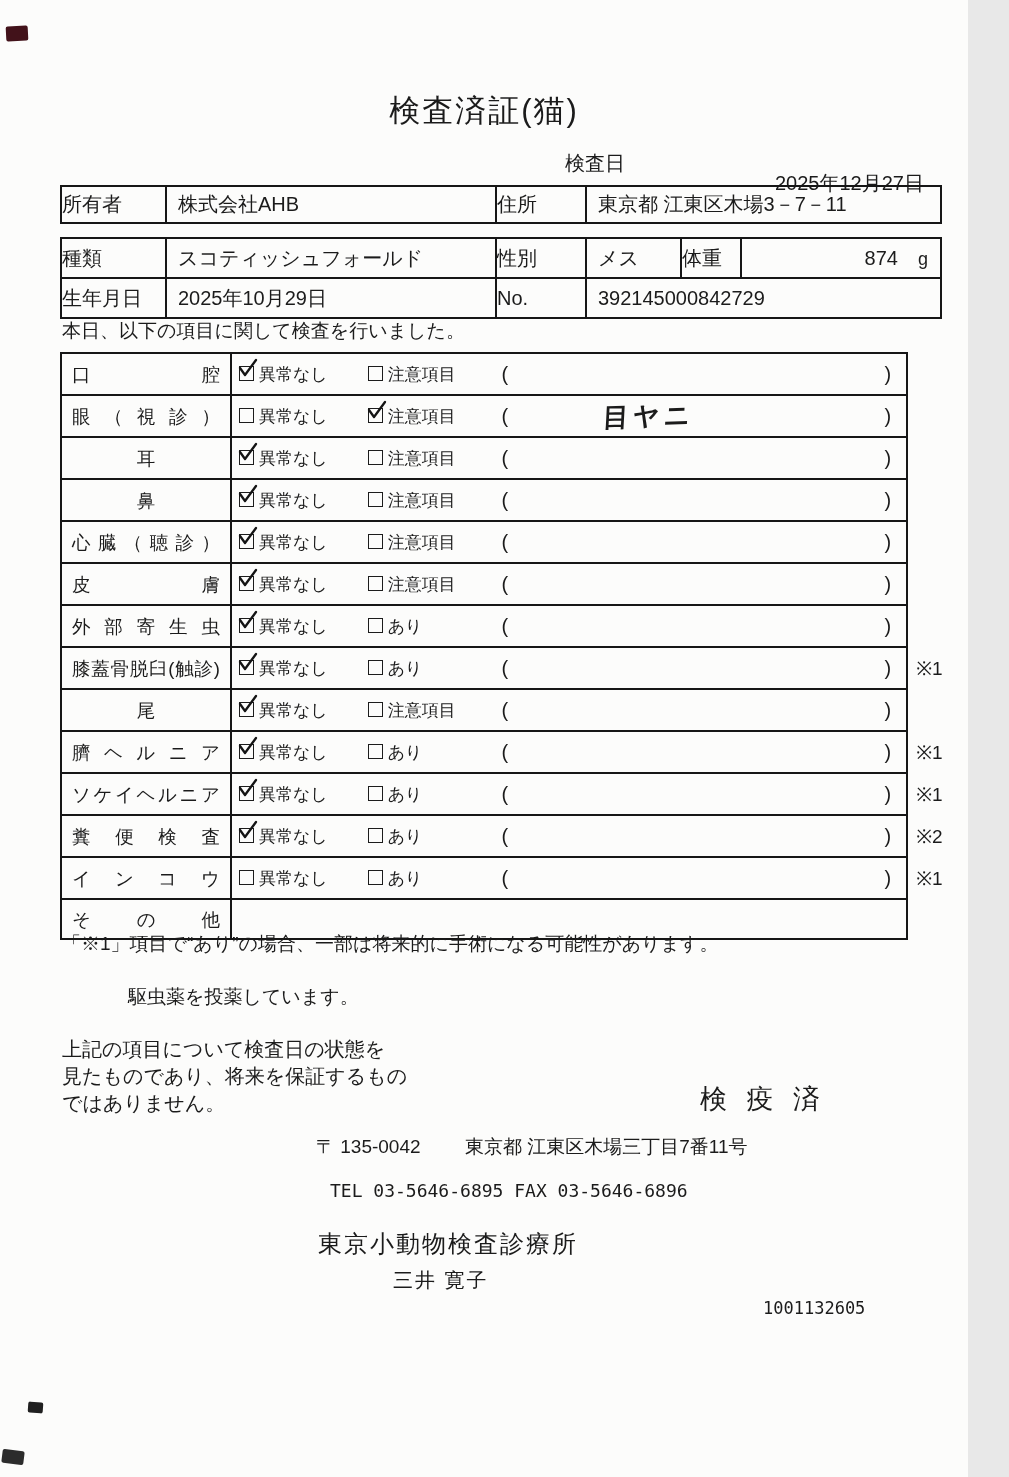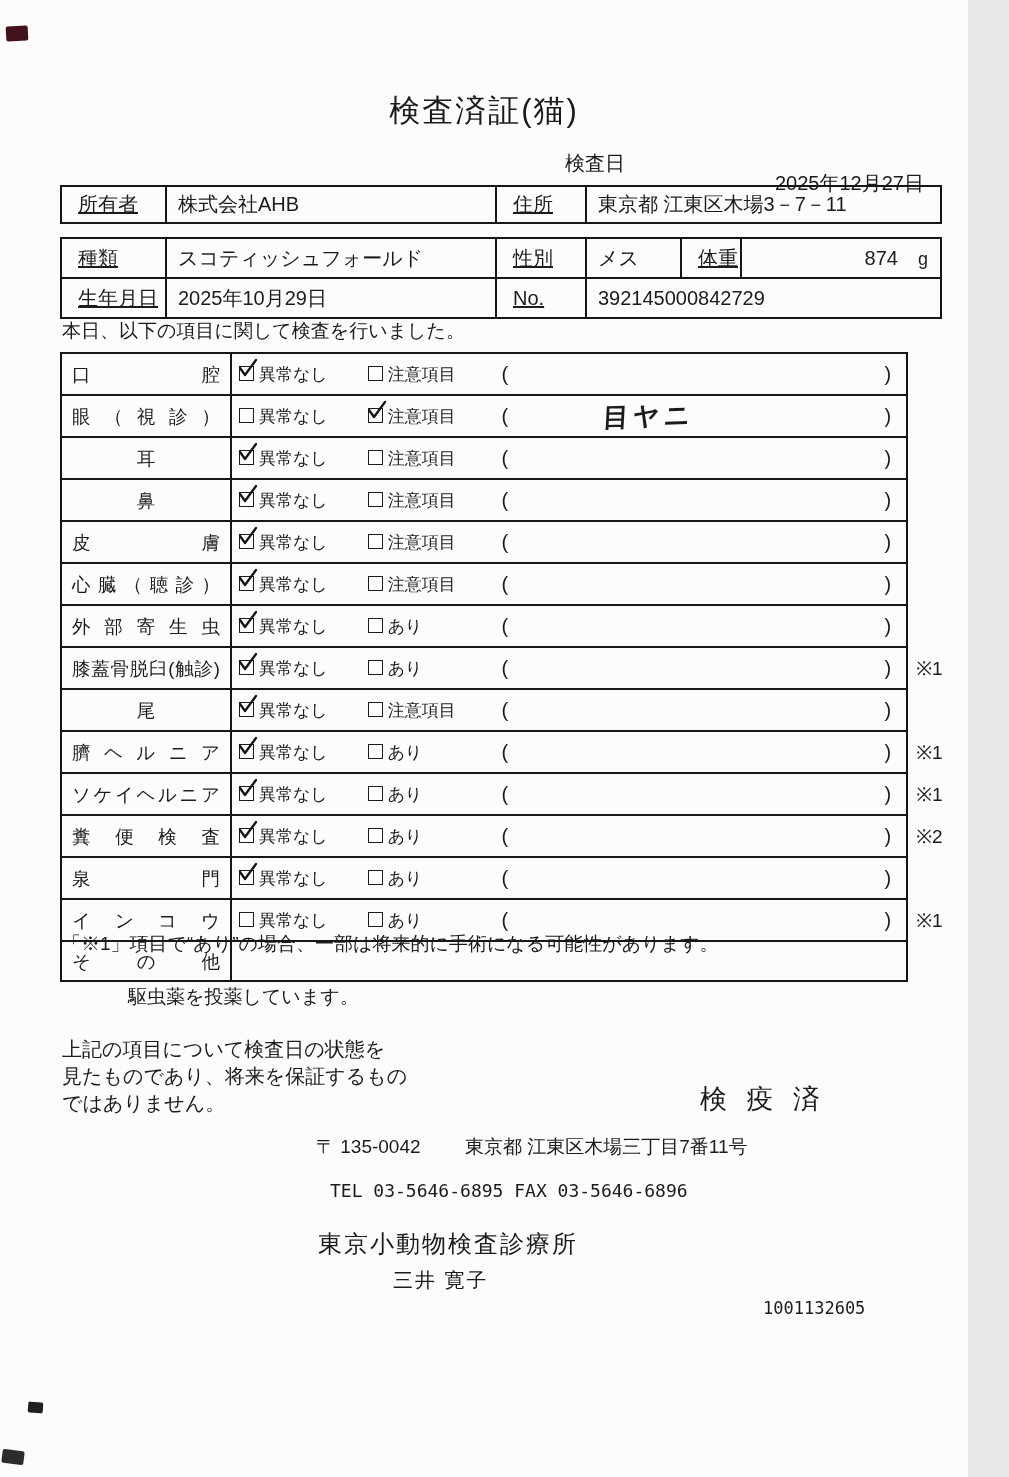--- a/index.html
+++ b/index.html
@@ -21,21 +21,21 @@
   .title{left:0;right:0;top:90px;text-align:center;font-size:31px;font-weight:500;letter-spacing:2px;}
   .date-label{left:565px;top:150px;font-size:20px;}
   .date-value{left:775px;top:150px;font-size:20px;margin-top:20px;}
 
   table.tbl{border-collapse:collapse;table-layout:fixed;}
   table.tbl td{border:2.5px solid #161616;overflow:hidden;white-space:nowrap;}
   .owner{left:60px;top:185px;}
   .owner td{height:33px;}
   .info{left:60px;top:237px;}
   .info td{height:36px;}
-  td.lab{padding-left:16px;font-size:20px;text-decoration:underline;}
+  td.lab{padding-left:0;font-size:20px;}
   td.val{padding-left:11px;font-size:20px;}
   td.weight{text-align:right;padding-right:12px;}
   td.weight .unit{display:inline-block;margin-left:20px;font-size:18px;}
 
   .intro{left:62px;top:318px;font-size:19px;}
 
   
   .exam{left:60px;top:352px;border-collapse:collapse;table-layout:fixed;}
   .exam td{border:0;border-bottom:2px solid #161616;height:38px;vertical-align:middle;white-space:nowrap;overflow:visible;}
   .exam tr:first-child td:not(.mark){border-top:2.5px solid #161616;}
@@ -201,50 +201,50 @@
           <td class="note">
             <span class="note-inner">
               <span class="po">(</span>
               <span class="note-text"></span>
               <span class="pc">)</span>
             </span>
           </td>
           <td class="mark"></td>
         </tr>
         <tr>
+          <td class="item">心臓（聴診）</td>
+          <td class="opt c1"><span class="cb"><svg class="check" viewBox="0 0 24 22">
+                <path d="M4 10 L9 17 L20 2" fill="none" stroke="#141414" stroke-width="2.3" stroke-linecap="round" stroke-linejoin="round"></path>
+              </svg></span><span class="cb-label">異常なし</span></td>
+          <td class="opt c2"><span class="cb"></span><span class="cb-label">注意項目</span></td>
+          <td class="note">
+            <span class="note-inner">
+              <span class="po">(</span>
+              <span class="note-text"></span>
+              <span class="pc">)</span>
+            </span>
+          </td>
+          <td class="mark"></td>
+        </tr>
+        <tr>
           <td class="item">皮膚</td>
           <td class="opt c1"><span class="cb"><svg class="check" viewBox="0 0 24 22">
                 <path d="M4 10 L9 17 L20 2" fill="none" stroke="#141414" stroke-width="2.3" stroke-linecap="round" stroke-linejoin="round"></path>
               </svg></span><span class="cb-label">異常なし</span></td>
           <td class="opt c2"><span class="cb"></span><span class="cb-label">注意項目</span></td>
           <td class="note">
             <span class="note-inner">
               <span class="po">(</span>
               <span class="note-text"></span>
               <span class="pc">)</span>
             </span>
           </td>
           <td class="mark"></td>
         </tr>
         <tr>
-          <td class="item">心臓（聴診）</td>
-          <td class="opt c1"><span class="cb"><svg class="check" viewBox="0 0 24 22">
-                <path d="M4 10 L9 17 L20 2" fill="none" stroke="#141414" stroke-width="2.3" stroke-linecap="round" stroke-linejoin="round"></path>
-              </svg></span><span class="cb-label">異常なし</span></td>
-          <td class="opt c2"><span class="cb"></span><span class="cb-label">注意項目</span></td>
-          <td class="note">
-            <span class="note-inner">
-              <span class="po">(</span>
-              <span class="note-text"></span>
-              <span class="pc">)</span>
-            </span>
-          </td>
-          <td class="mark"></td>
-        </tr>
-        <tr>
           <td class="item">外部寄生虫</td>
           <td class="opt c1"><span class="cb"><svg class="check" viewBox="0 0 24 22">
                 <path d="M4 10 L9 17 L20 2" fill="none" stroke="#141414" stroke-width="2.3" stroke-linecap="round" stroke-linejoin="round"></path>
               </svg></span><span class="cb-label">異常なし</span></td>
           <td class="opt c2"><span class="cb"></span><span class="cb-label">あり</span></td>
           <td class="note">
             <span class="note-inner">
               <span class="po">(</span>
               <span class="note-text"></span>
               <span class="pc">)</span>
@@ -319,35 +319,20 @@
               </svg></span><span class="cb-label">異常なし</span></td>
           <td class="opt c2"><span class="cb"></span><span class="cb-label">あり</span></td>
           <td class="note">
             <span class="note-inner">
               <span class="po">(</span>
               <span class="note-text"></span>
               <span class="pc">)</span>
             </span>
           </td>
           <td class="mark">※2</td>
-        </tr>
-        <tr>
-          <td class="item">泉門</td>
-          <td class="opt c1"><span class="cb"><svg class="check" viewBox="0 0 24 22">
-                <path d="M4 10 L9 17 L20 2" fill="none" stroke="#141414" stroke-width="2.3" stroke-linecap="round" stroke-linejoin="round"></path>
-              </svg></span><span class="cb-label">異常なし</span></td>
-          <td class="opt c2"><span class="cb"></span><span class="cb-label">あり</span></td>
-          <td class="note">
-            <span class="note-inner">
-              <span class="po">(</span>
-              <span class="note-text"></span>
-              <span class="pc">)</span>
-            </span>
-          </td>
-          <td class="mark"></td>
         </tr>
         <tr>
           <td class="item">インコウ</td>
           <td class="opt c1"><span class="cb"></span><span class="cb-label">異常なし</span></td>
           <td class="opt c2"><span class="cb"></span><span class="cb-label">あり</span></td>
           <td class="note">
             <span class="note-inner">
               <span class="po">(</span>
               <span class="note-text"></span>
               <span class="pc">)</span>

